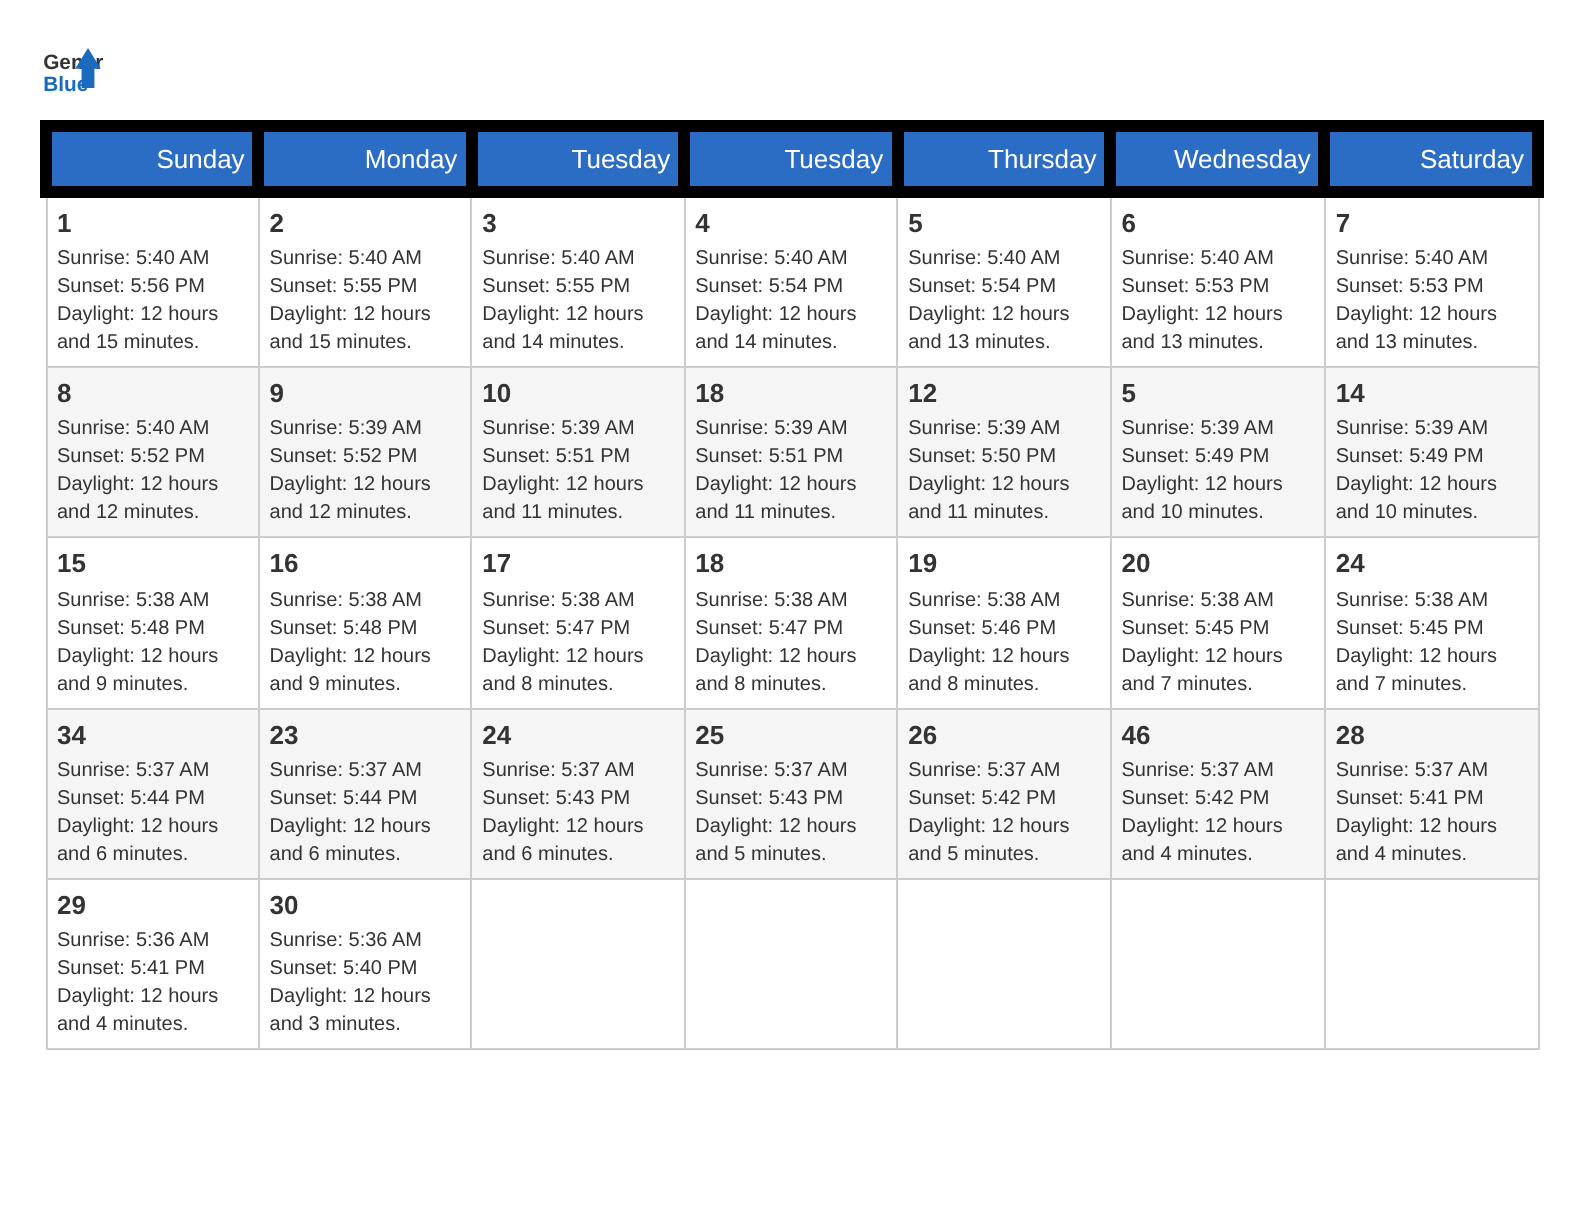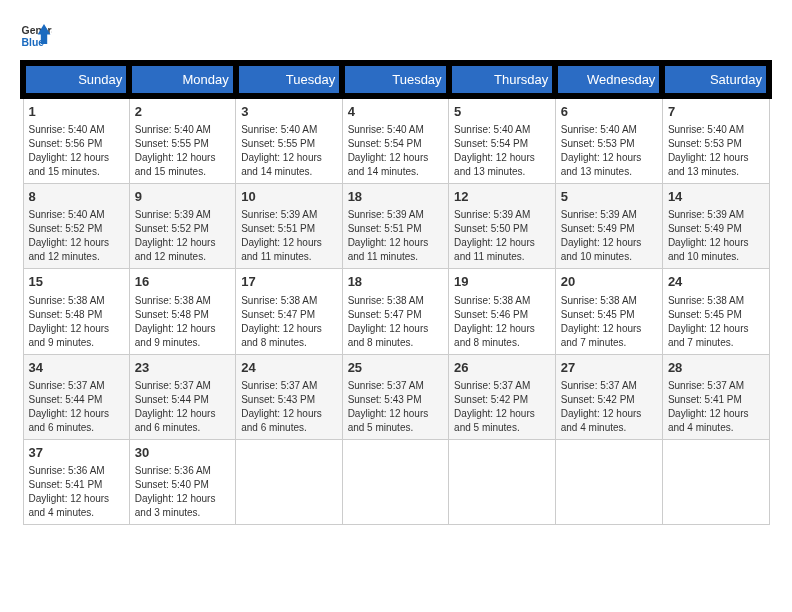--- a/index.html
+++ b/index.html
@@ -214,31 +214,31 @@
       </td>
         <td>
         <div class="day-number">25</div>
         <div class="day-info">Sunrise: 5:37 AM<br>Sunset: 5:43 PM<br>Daylight: 12 hours and 5 minutes.</div>
       </td>
         <td>
         <div class="day-number">26</div>
         <div class="day-info">Sunrise: 5:37 AM<br>Sunset: 5:42 PM<br>Daylight: 12 hours and 5 minutes.</div>
       </td>
         <td>
-        <div class="day-number">27</div>
+        <div class="day-number">46</div>
         <div class="day-info">Sunrise: 5:37 AM<br>Sunset: 5:42 PM<br>Daylight: 12 hours and 4 minutes.</div>
       </td>
         <td>
         <div class="day-number">28</div>
         <div class="day-info">Sunrise: 5:37 AM<br>Sunset: 5:41 PM<br>Daylight: 12 hours and 4 minutes.</div>
       </td>
       </tr>
       <tr>
         <td>
-        <div class="day-number">37</div>
+        <div class="day-number">29</div>
         <div class="day-info">Sunrise: 5:36 AM<br>Sunset: 5:41 PM<br>Daylight: 12 hours and 4 minutes.</div>
       </td>
         <td>
         <div class="day-number">30</div>
         <div class="day-info">Sunrise: 5:36 AM<br>Sunset: 5:40 PM<br>Daylight: 12 hours and 3 minutes.</div>
       </td>
         <td class="empty"></td>
         <td class="empty"></td>
         <td class="empty"></td>
         <td class="empty"></td>

